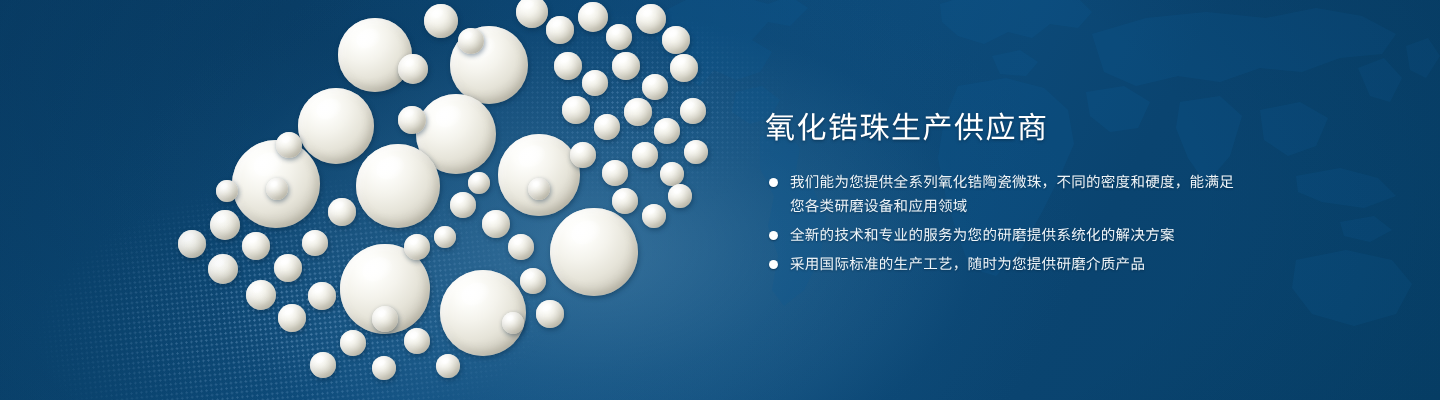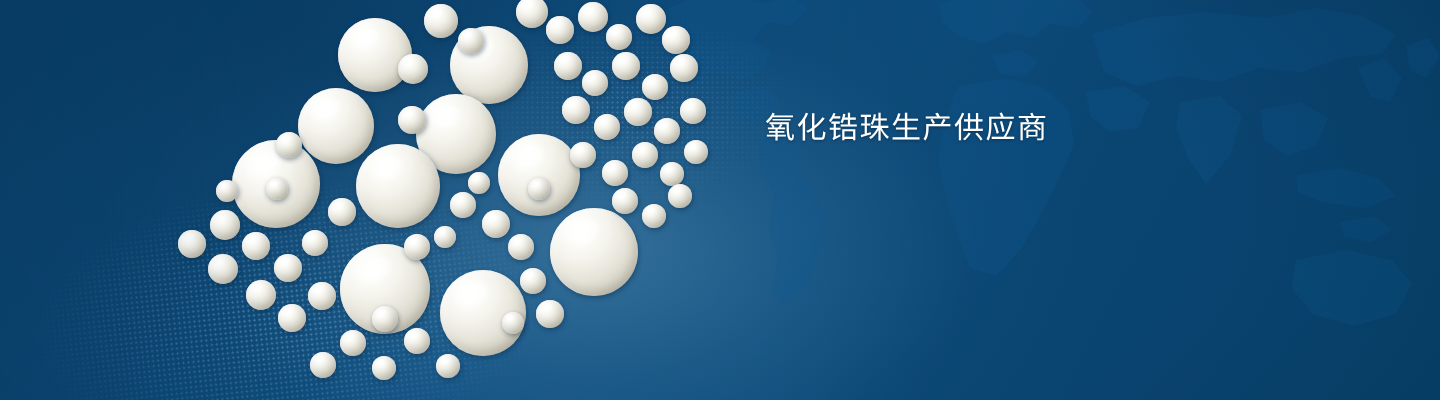--- a/index.html
+++ b/index.html
@@ -239,15 +239,29 @@
     <div class="bead" style="left:352px;top:330px;width:22px;height:22px;"></div>
     <div class="bead" style="left:66px;top:198px;width:22px;height:22px;"></div>
     <div class="bead" style="left:116px;top:196px;width:22px;height:22px;"></div>
     <div class="bead" style="left:318px;top:190px;width:22px;height:22px;"></div>
   </div>
 
   <div class="bg-vignette"></div>
 
   <div class="copy">
     <h1 class="headline">氧化锆珠生产供应商</h1>
+    <ul class="bullets">
+      <li class="bullet">
+        <span class="dot"></span>
+        <span>我们能为您提供全系列氧化锆陶瓷微珠，不同的密度和硬度，能满足您各类研磨设备和应用领域</span>
+      </li>
+      <li class="bullet">
+        <span class="dot"></span>
+        <span>全新的技术和专业的服务为您的研磨提供系统化的解决方案</span>
+      </li>
+      <li class="bullet">
+        <span class="dot"></span>
+        <span>采用国际标准的生产工艺，随时为您提供研磨介质产品</span>
+      </li>
+    </ul>
   </div>
 
 </div>
 
 </body></html>

